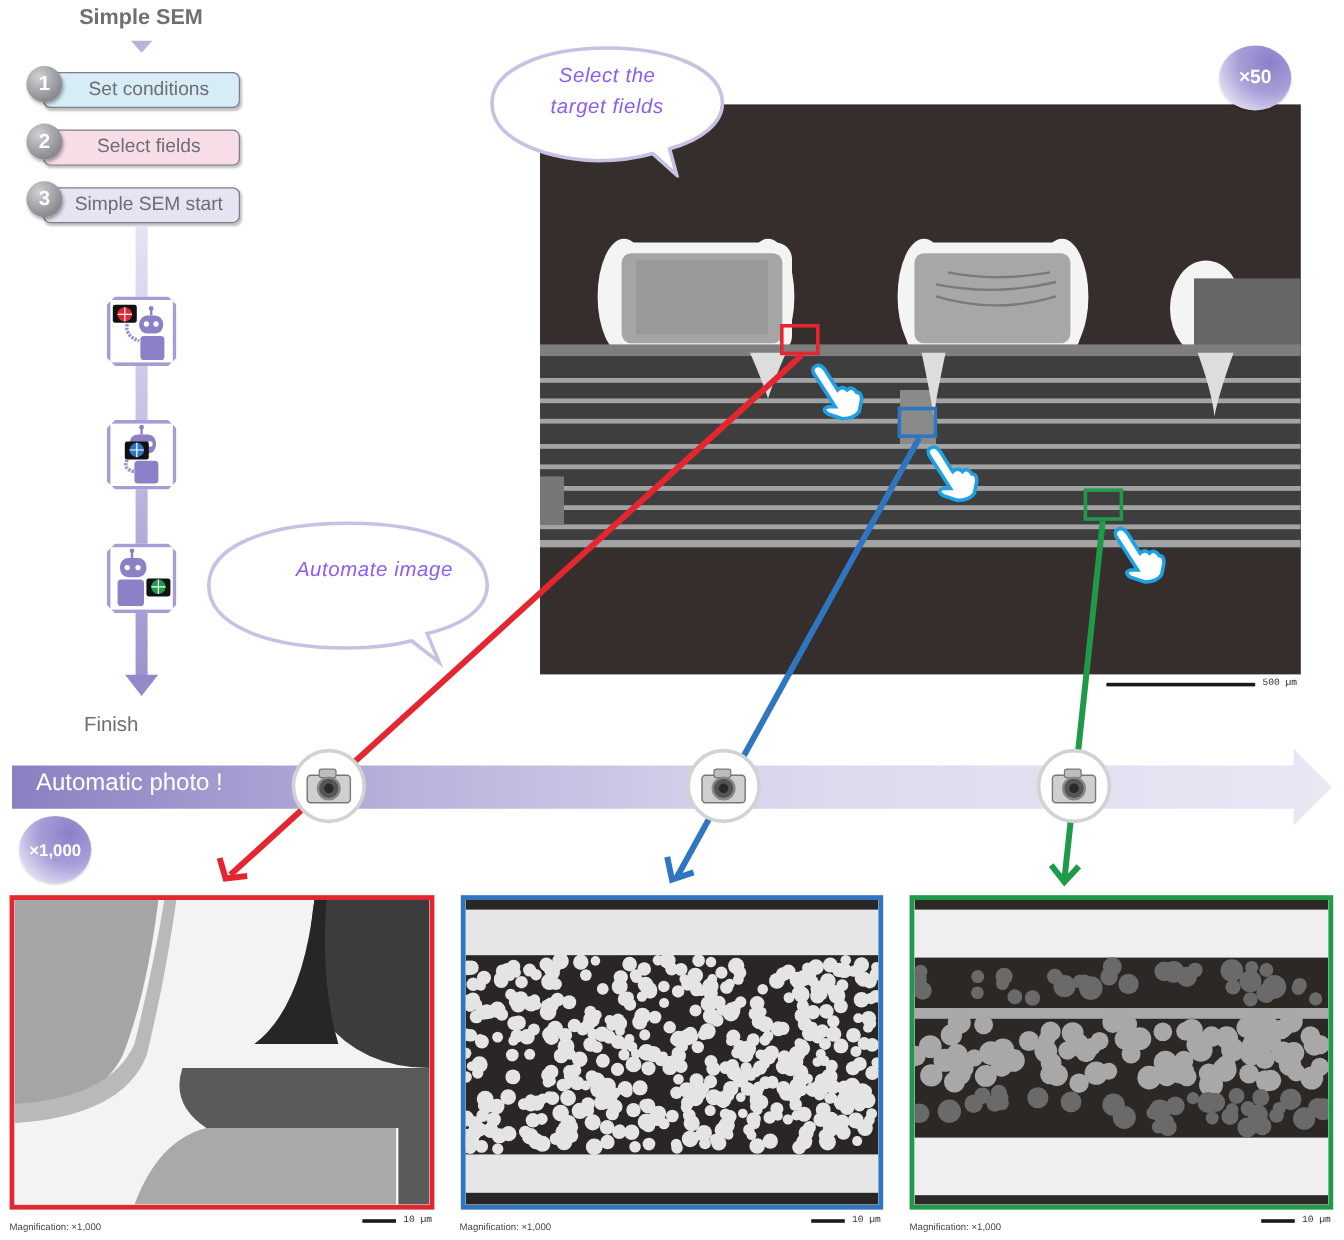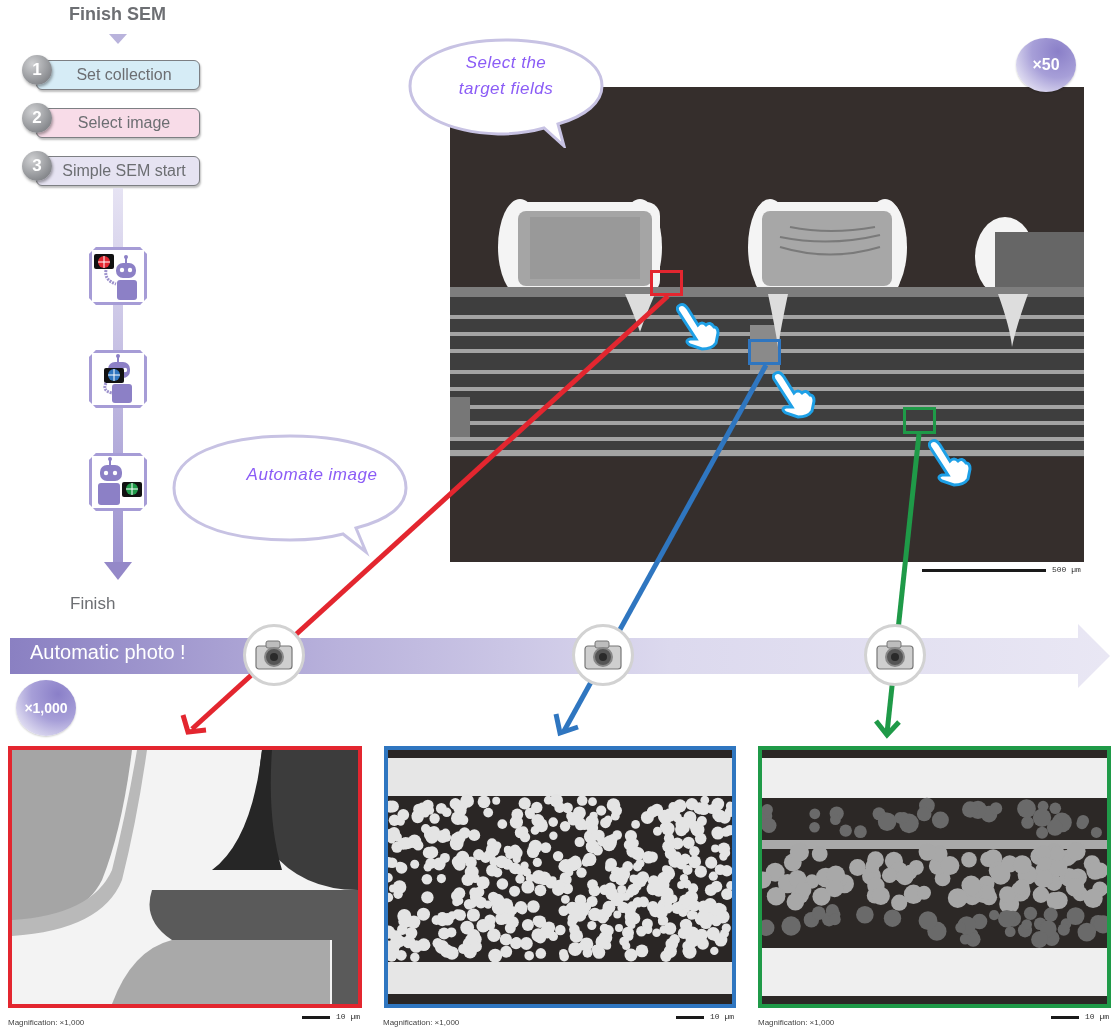--- a/index.html
+++ b/index.html
@@ -47,30 +47,30 @@
   .cam-circle { width: 62px; height: 62px; border-radius: 50%; background: #fff;
                 border: 3px solid #d2d2d2; box-sizing: border-box; display: flex;
                 align-items: center; justify-content: center; }
 
   
   .detail { top: 746px; height: 262px; box-sizing: border-box; overflow: hidden; }
 </style>
 </head>
 <body>
 
-<div class="abs flow-title">Finish SEM</div>
+<div class="abs flow-title">Simple SEM</div>
 <div class="abs tri-down"></div>
 
 <div class="abs step" style="top:60px;background:#d6ecf6">
-  <span>Set collection</span>
+  <span>Set conditions</span>
 </div>
 <div class="abs step-num" style="left:22px;top:55px">1</div>
 
 <div class="abs step" style="top:108px;background:#f8dce8">
-  <span>Select image</span>
+  <span>Select fields</span>
 </div>
 <div class="abs step-num" style="left:22px;top:103px">2</div>
 
 <div class="abs step" style="top:156px;background:#e6e3f2">
   <span>Simple SEM start</span>
 </div>
 <div class="abs step-num" style="left:22px;top:151px">3</div>
 
 <div class="abs vline" style="top:188px;height:380px"></div>
 <svg class="abs" style="left:104px;top:562px" width="28" height="18">

